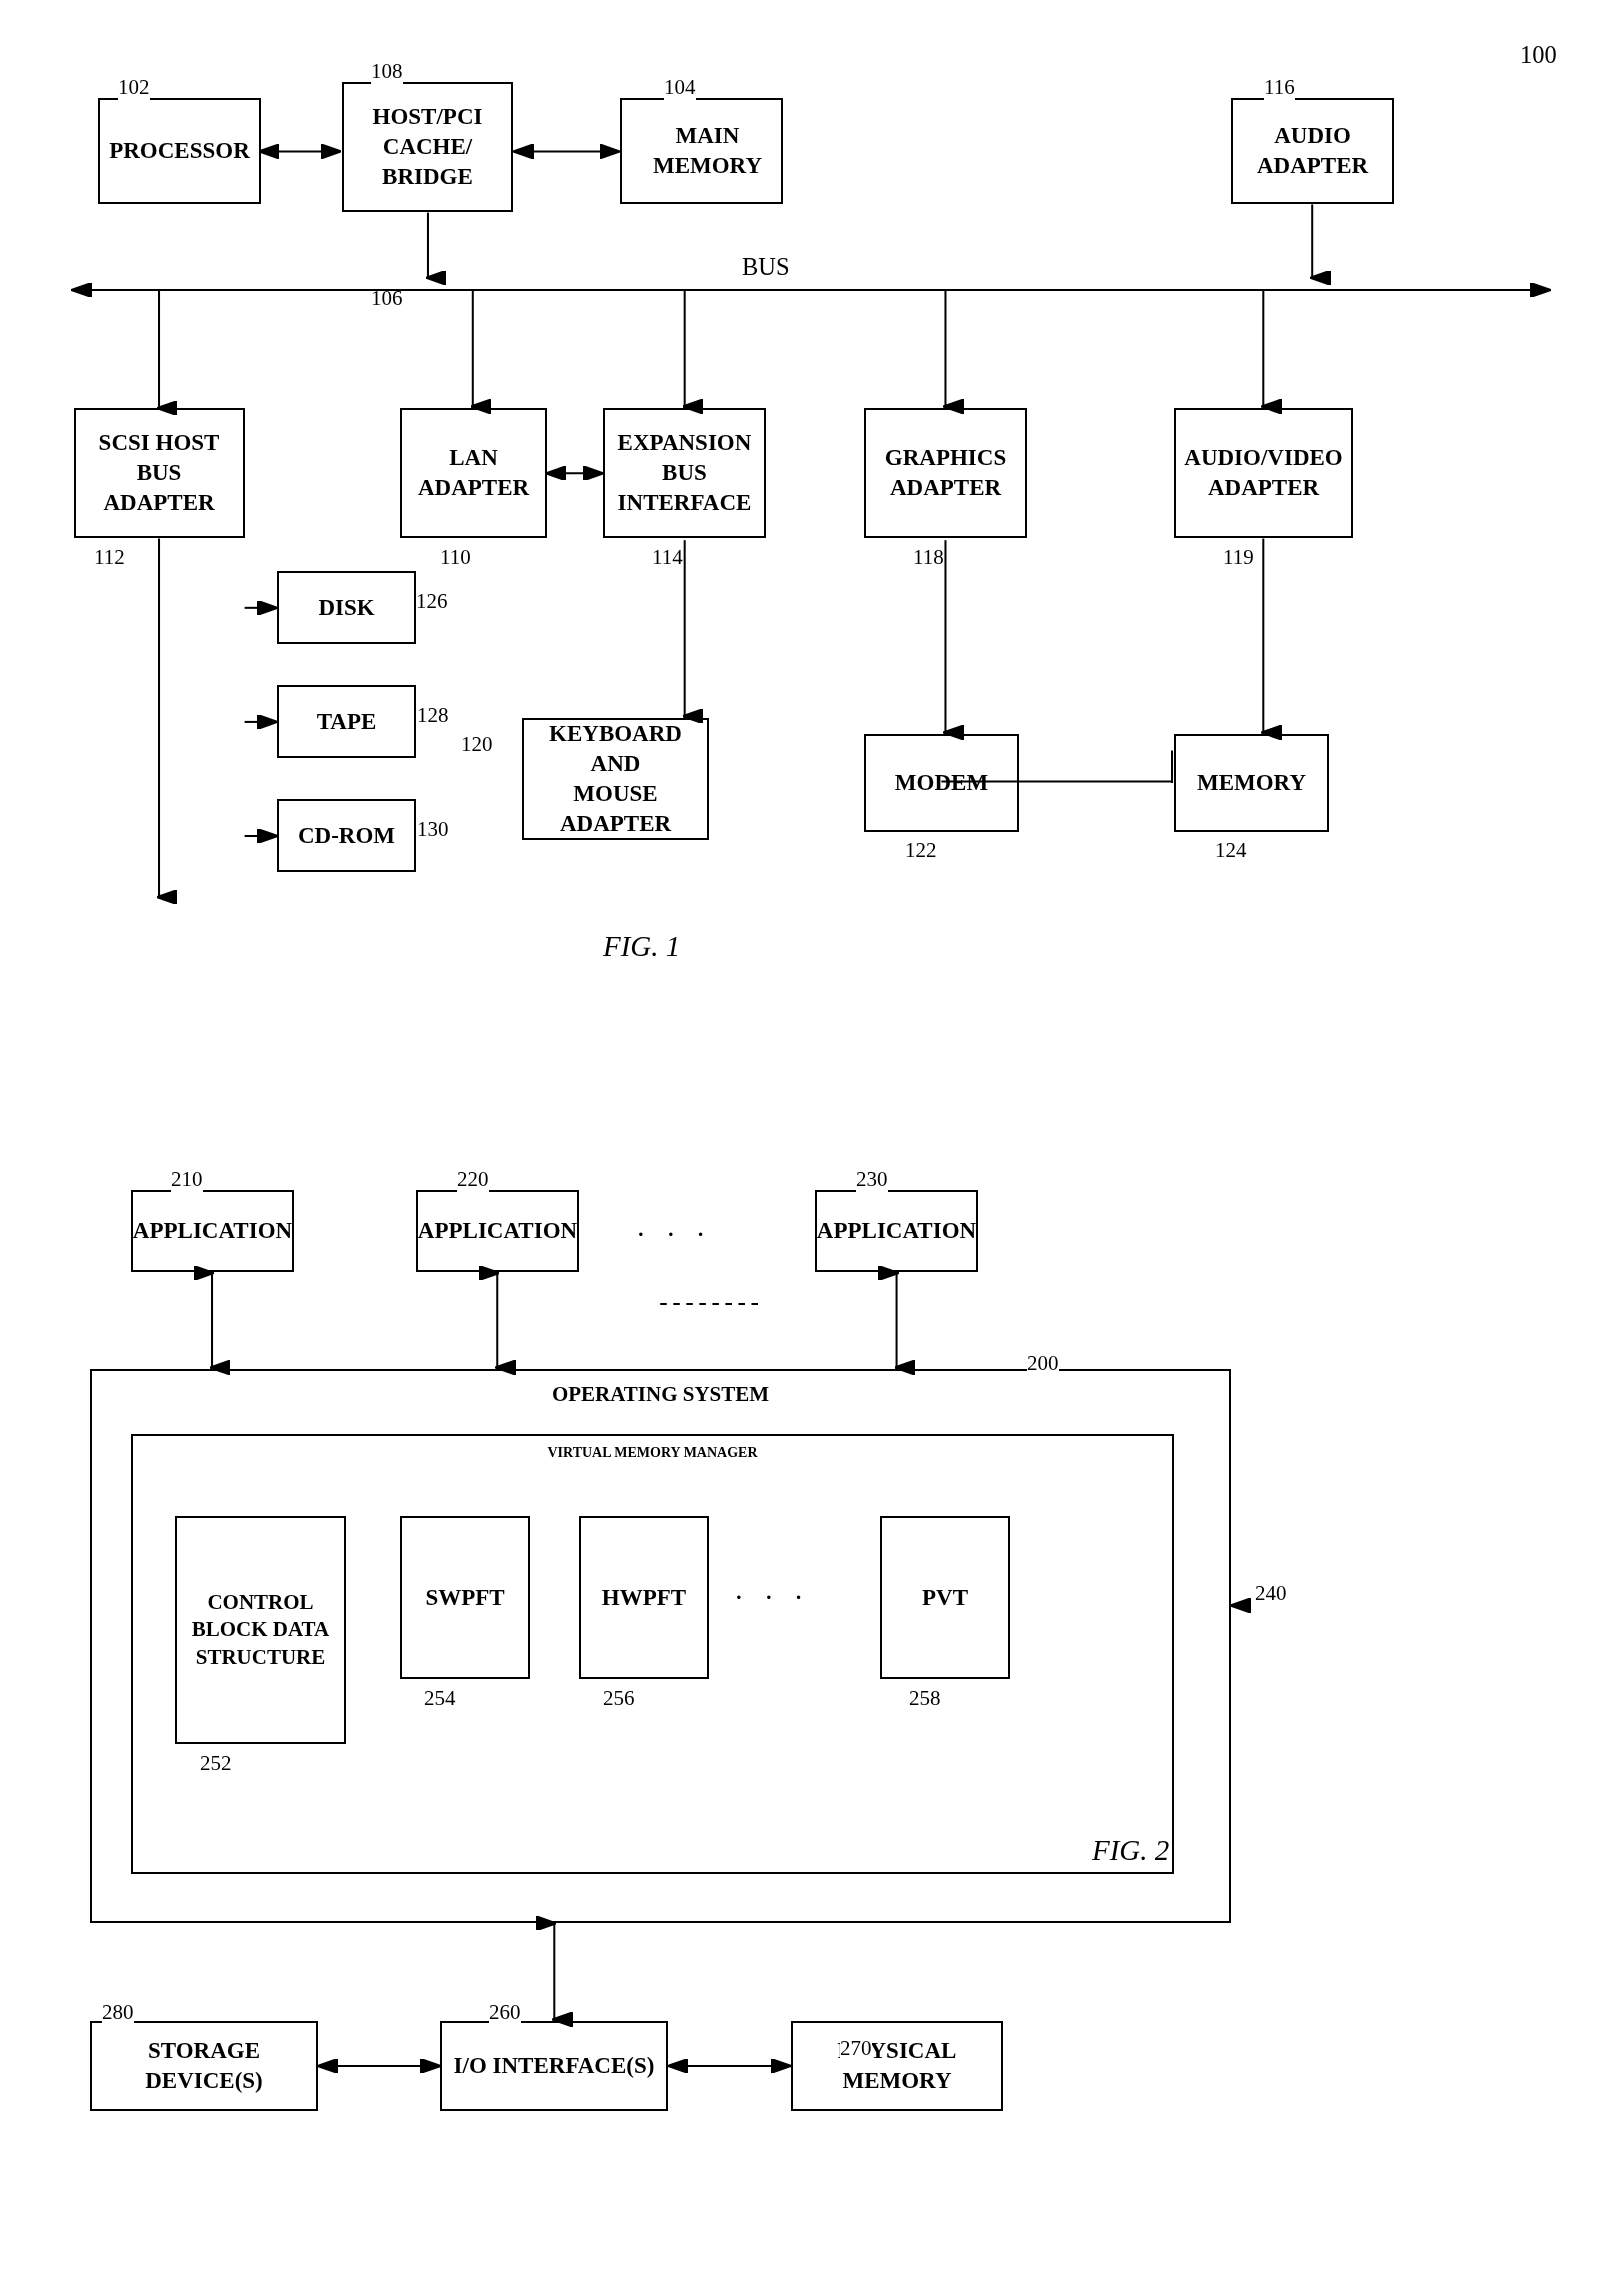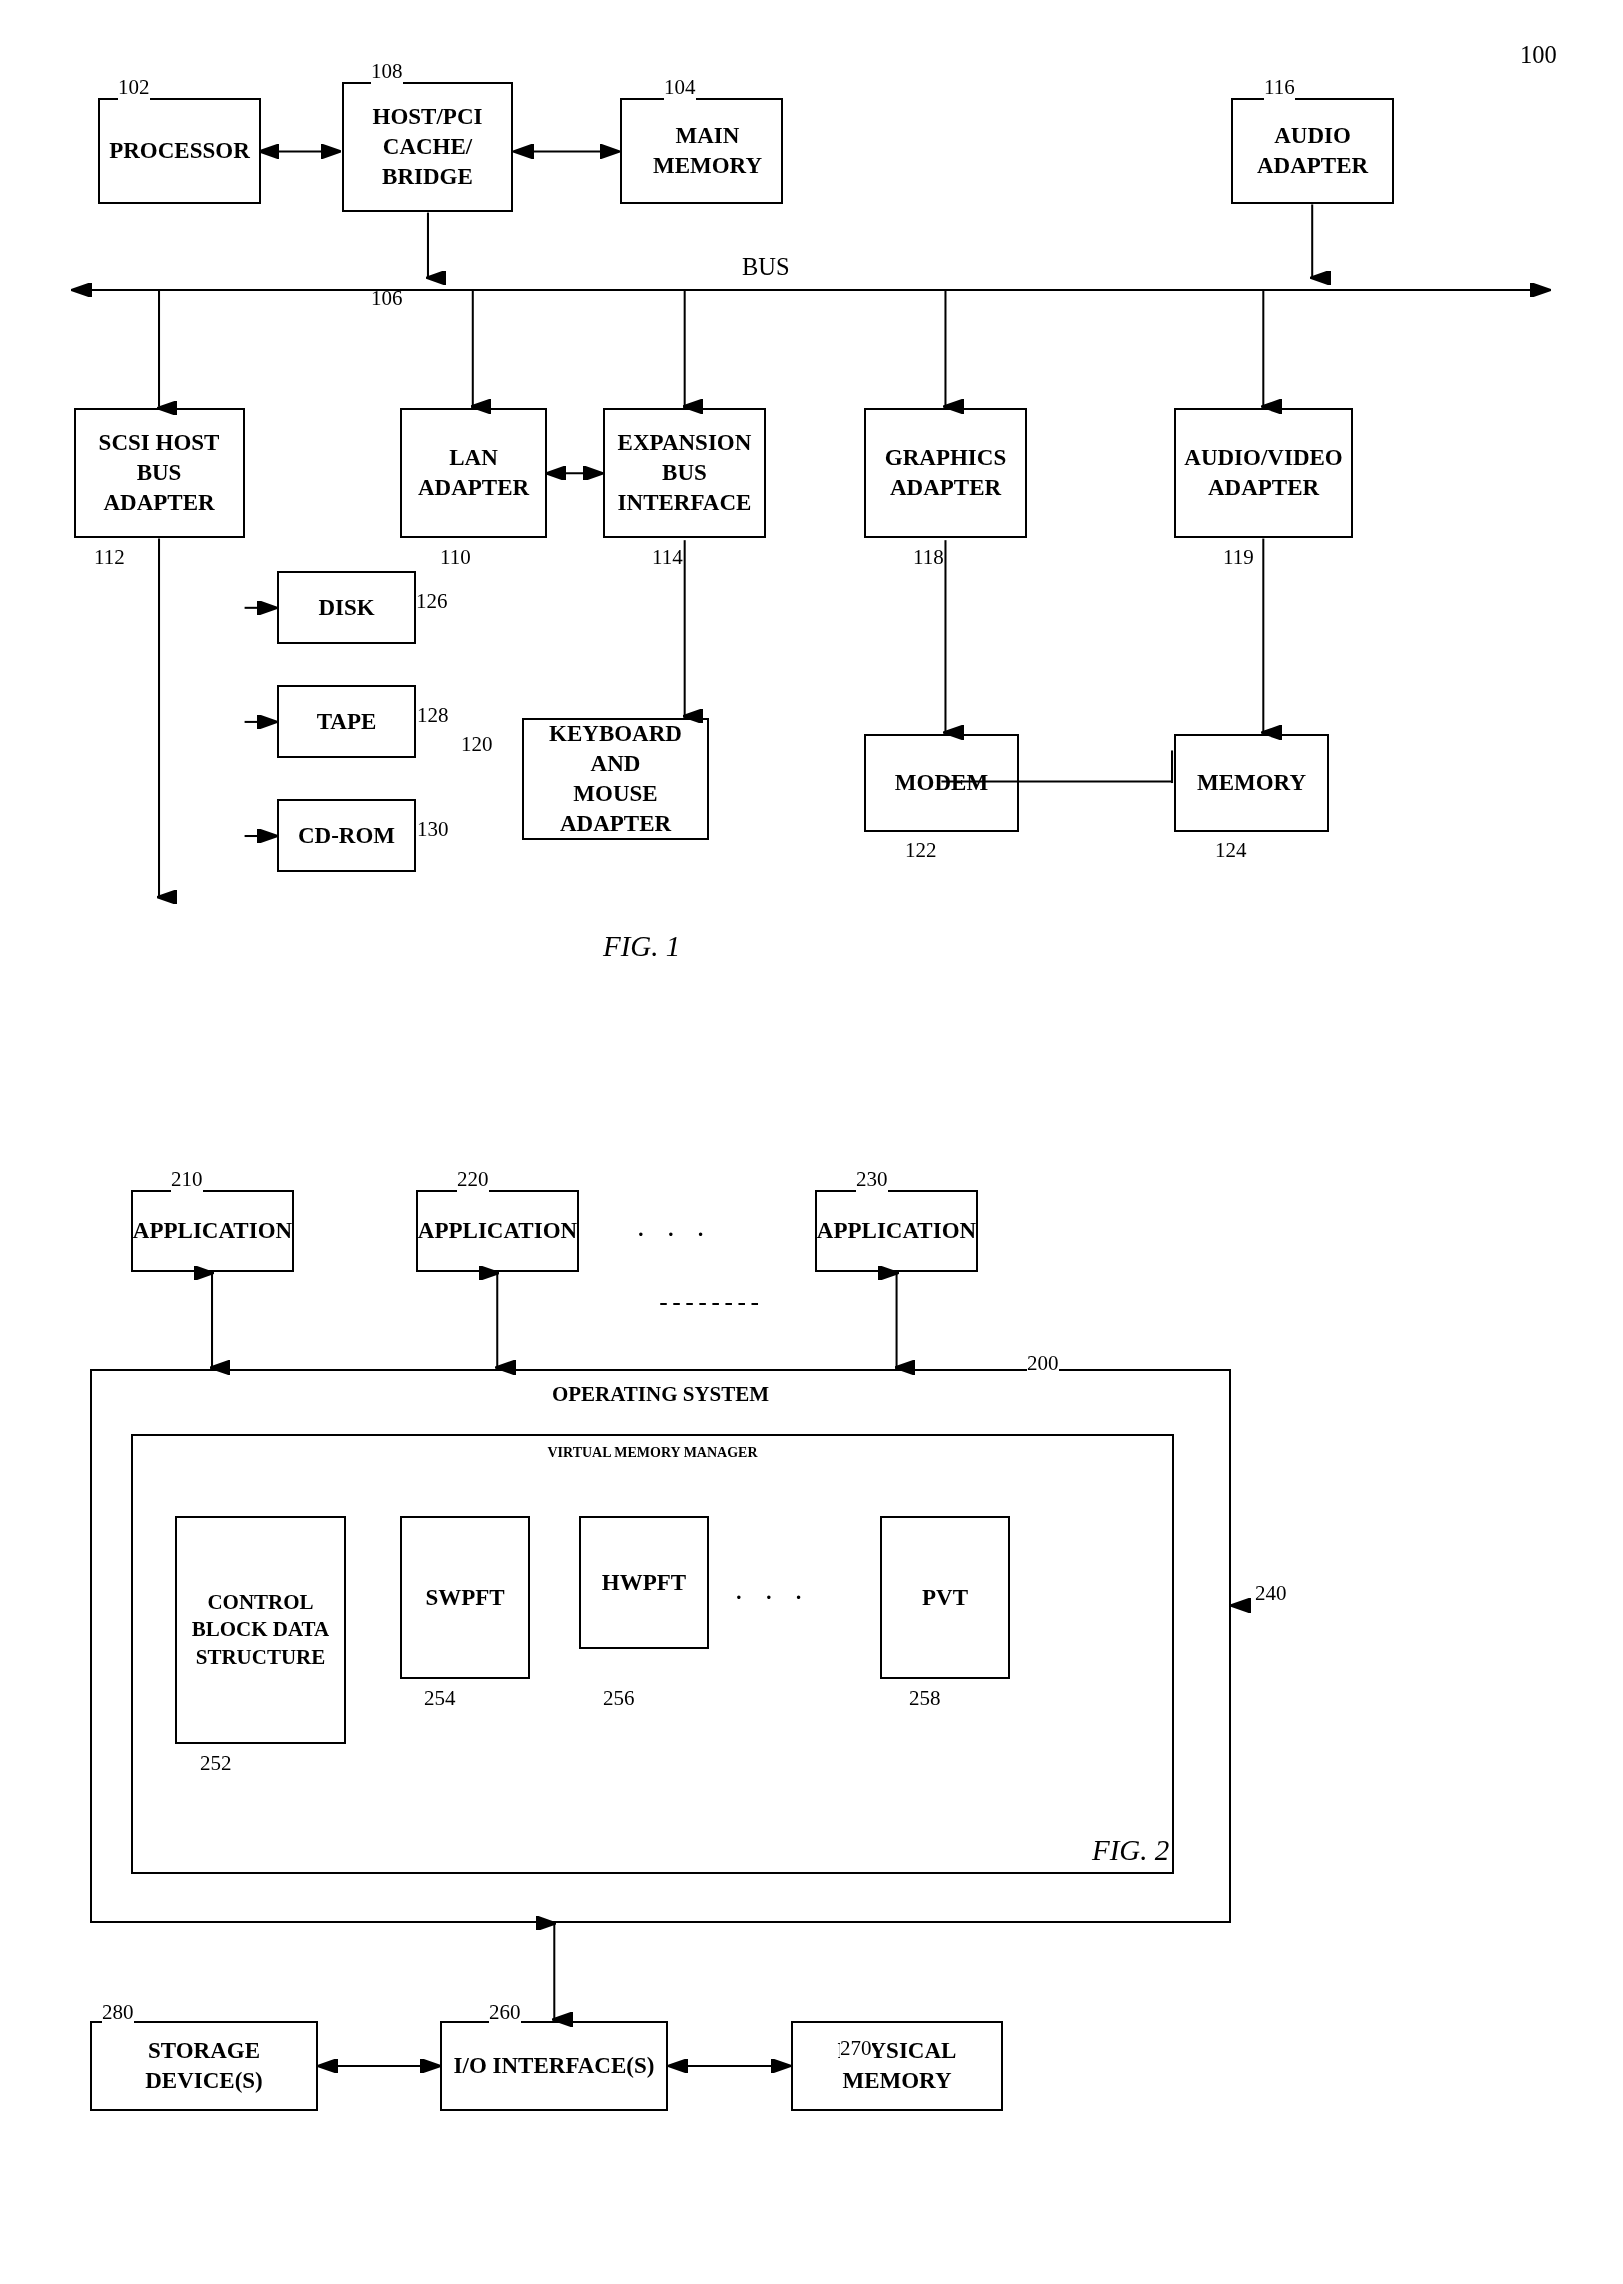--- a/index.html
+++ b/index.html
@@ -276,21 +276,21 @@
 BLOCK DATA
 STRUCTURE</span>
     </div>
     <span class="label" style="left:151px; top:610px;">252</span>
 
     <div class="box" style="left:351px; top:375px; width:130px; height:163px;">
       <span>SWPFT</span>
     </div>
     <span class="label" style="left:375px; top:545px;">254</span>
 
-    <div class="box" style="left:530px; top:375px; width:130px; height:133px;">
+    <div class="box" style="left:530px; top:375px; width:130px; height:163px;">
       <span>HWPFT</span>
     </div>
     <span class="label" style="left:554px; top:545px;">256</span>
 
     <span class="label" style="left:685px; top:440px; font-size:29px; letter-spacing:6.5px;">· · ·</span>
 
     <div class="box" style="left:831px; top:375px; width:130px; height:163px;">
       <span>PVT</span>
     </div>
     <span class="label" style="left:860px; top:545px;">258</span>

